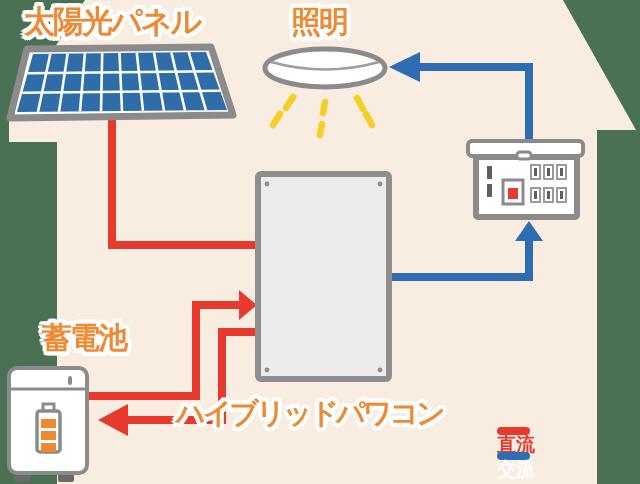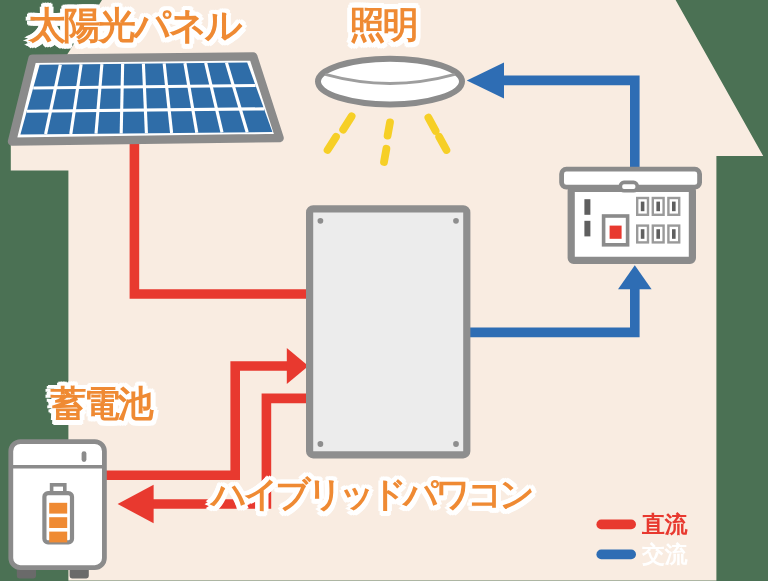--- a/index.html
+++ b/index.html
@@ -21,21 +21,21 @@
       -3px -3px 0 #fff, 3px -3px 0 #fff, -3px 3px 0 #fff, 3px 3px 0 #fff,
       -4px 0 0 #fff, 4px 0 0 #fff, 0 -4px 0 #fff, 0 4px 0 #fff,
       -2px -4px 0 #fff, 2px -4px 0 #fff, -2px 4px 0 #fff, 2px 4px 0 #fff;
   }
   .label-solar   {left:24px;  top:6px;   font-size:31px;}
   .label-light   {left:291px; top:7px;   font-size:30px;text-align:center;}
   .label-board   {left:479px; top:97px;  font-size:30px;}
   .label-battery {left:2px;   top:323px; font-size:30px;margin-left:40px;}
   .label-pcs     {left:176px; top:399px; font-size:29px; letter-spacing:-3px;}
   .legend{position:absolute;left:497px;top:427px;}
-  .legend-row{display:flex;align-items:center;height:20px;margin-bottom:5px;}
+  .legend-row{display:flex;align-items:center;height:20px;margin-bottom:5px;flex-direction:column;}
   .legend-dash{width:33px;height:8px;border-radius:4px;margin-right:5px;flex:0 0 auto;}
   .dash-dc{background:#e8392f;}
   .dash-ac{background:#2e6db4;}
   .legend-text{font-size:19px;font-weight:bold;line-height:1;}
   .text-dc{color:#e8392f;}
   .text-ac{color:#ffffff;}
 </style>
 </head>
 <body>
 

